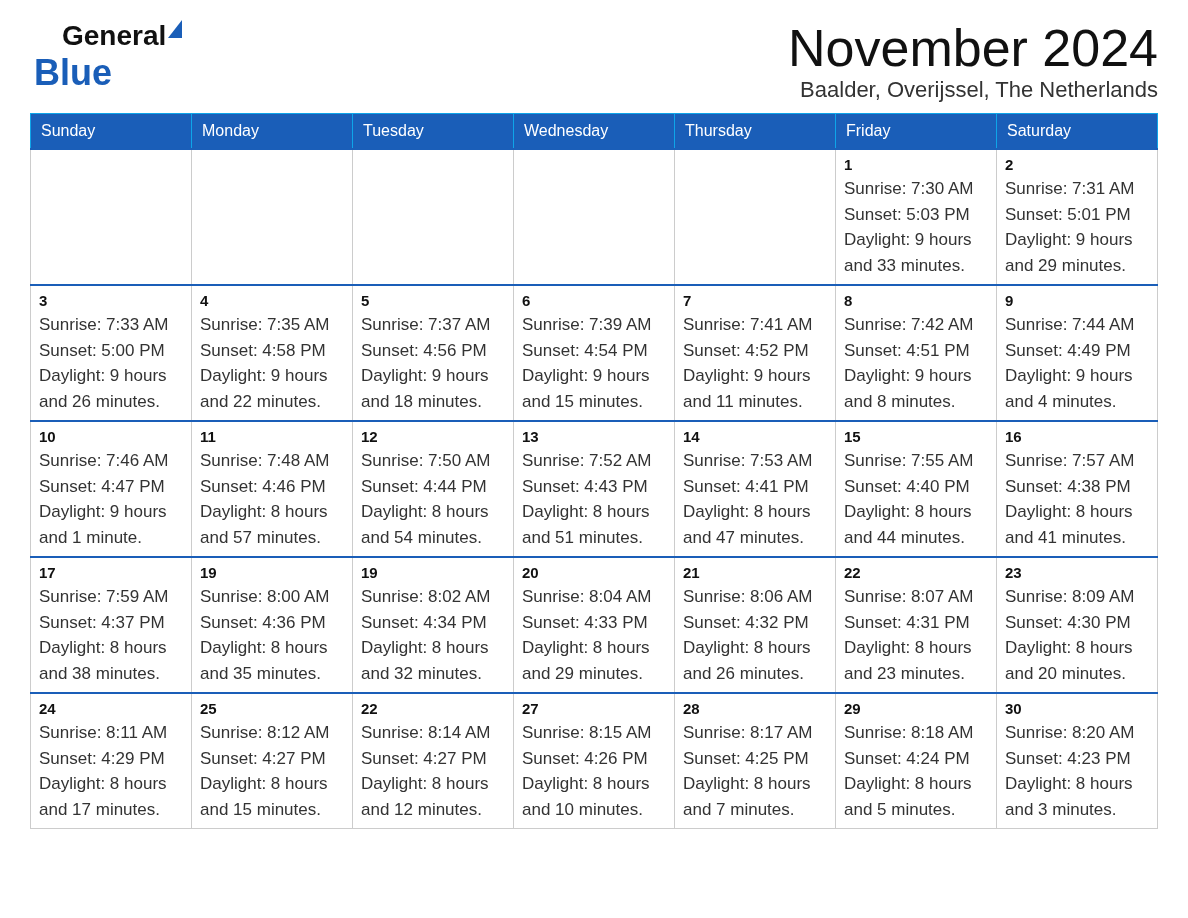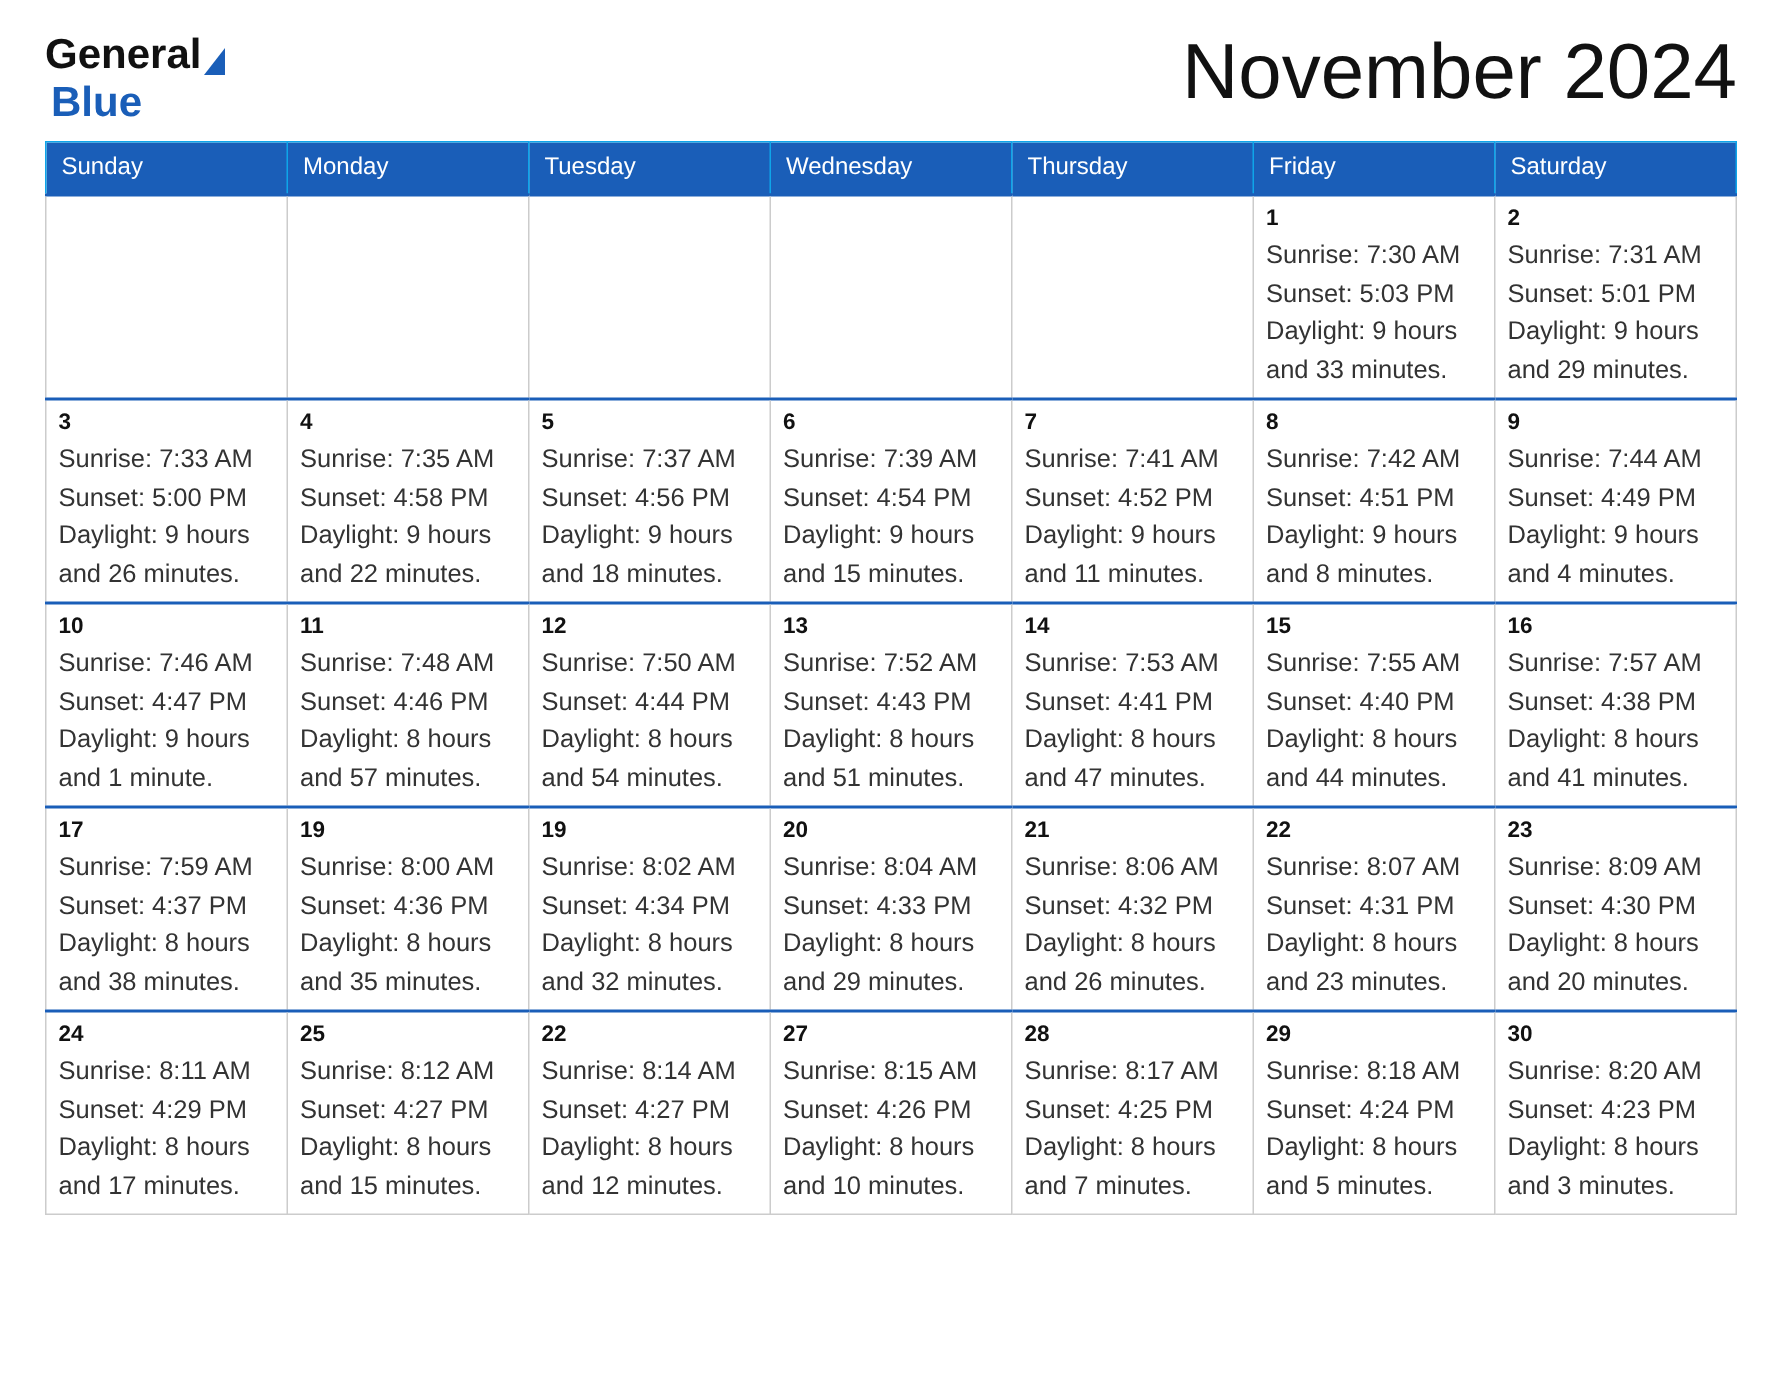--- a/index.html
+++ b/index.html
@@ -75,40 +75,41 @@
     .logo-wrapper {
       display: flex;
       align-items: center;
     }
     .logo-text-group {
       display: flex;
       flex-direction: column;
     }
     .logo-row1 {
       display: flex;
-      align-items: flex-end;
+      align-items: flex-start;
+      margin-left: 32px;
     }
     .logo-general-text {
       font-size: 28px;
       font-weight: bold;
       color: #111;
     }
     .logo-arrow {
       display: inline-block;
       margin-left: 2px;
       width: 0;
       height: 0;
       border-style: solid;
       border-width: 0 0 18px 14px;
       border-color: transparent transparent #1a5eb8 transparent;
       vertical-align: bottom;
       margin-bottom: 2px;
     }
     .logo-blue-text {
-      font-size: 28px;
+      font-size: 36px;
       font-weight: bold;
       color: #1a5eb8;
       margin-left: 4px;
     }
     .logo-row2 {
       display: flex;
       align-items: center;
     }
   </style>
 </head>
@@ -121,20 +122,21 @@
         <span class="logo-general-text">General</span>
         <span class="logo-arrow"></span>
       </div>
       <div class="logo-row2">
         <span class="logo-blue-text">Blue</span>
       </div>
     </div>
   </div>
   <div class="title-block">
     <h1>November 2024</h1>
+    <h2>Baalder, Overijssel, The Netherlands</h2>
   </div>
 </div>
 
 <table class="calendar">
   <thead>
     <tr>
     <th>Sunday</th>
         <th>Monday</th>
         <th>Tuesday</th>
         <th>Wednesday</th>

